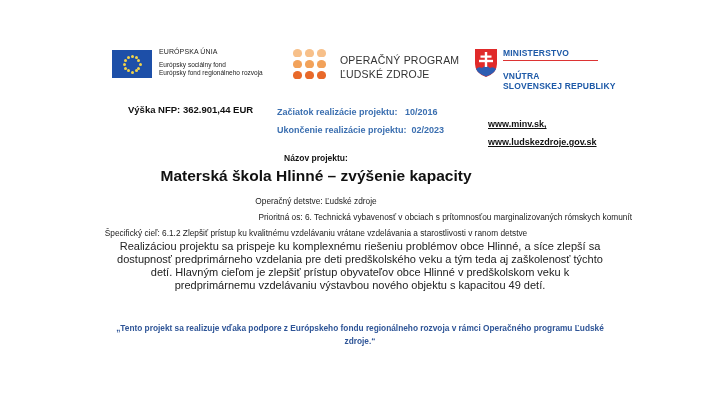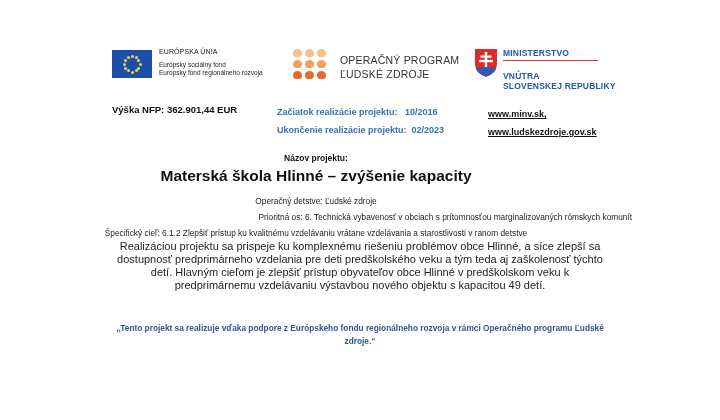--- a/index.html
+++ b/index.html
@@ -18,24 +18,24 @@
   .op-icon .dot { position: absolute; width: 9px; height: 8px; border-radius: 50% 50% 45% 45%; }
   .op-text { left: 340px; top: 53px; font-size: 10.5px; line-height: 14px; color: #333; letter-spacing: .2px; }
   .op-text span { display: block; }
 
   .shield { left: 474px; top: 48px; width: 24px; height: 30px; }
   .min-text { left: 503px; top: 48px; font-size: 8.5px; line-height: 10px; color: #1e5aa8; font-weight: bold; letter-spacing: .2px; }
   .min-text .l1 { display: block; padding-bottom: 2px; border-bottom: 1px solid #d33; margin-bottom: 10px; width: 95px; color: #1e5aa8; }
   .min-text span { display: block; }
 
   
-  .nfp { left: 112px; top: 104px; font-size: 9.5px; font-weight: bold; color: #111; }
+  .nfp { left: 128px; top: 104px; font-size: 9.5px; font-weight: bold; color: #111; }
   .dates { left: 277px; top: 103px; font-size: 9px; font-weight: bold; color: #3b6fb0; line-height: 18px; }
   .dates span { display: block; }
-  .links { left: 488px; top: 105px; font-size: 9px; font-weight: bold; color: #111; line-height: 18px; }
+  .links { left: 488px; top: 115px; font-size: 9px; font-weight: bold; color: #111; line-height: 18px; }
   .links a { display: block; color: #111; text-decoration: underline; }
 
   
   .center { left: 0; width: 632px; text-align: center; }
   .nazov-label { top: 153px; font-size: 8.5px; font-weight: bold; }
   .title { top: 167px; font-size: 15.5px; font-weight: bold; }
   .meta { font-size: 8.3px; color: #222; }
   .m1 { top: 196px; } .m2 { top: 212px; text-align: right; } .m3 { top: 228px; }
   .desc { top: 240px; left: 110px; width: 500px; text-align: center; font-size: 11px; line-height: 13px; color: #222; }
   .quote { top: 322px; left: 110px; width: 500px; text-align: center; font-size: 8.3px; line-height: 13px; color: #2f5597; font-weight: bold; }

